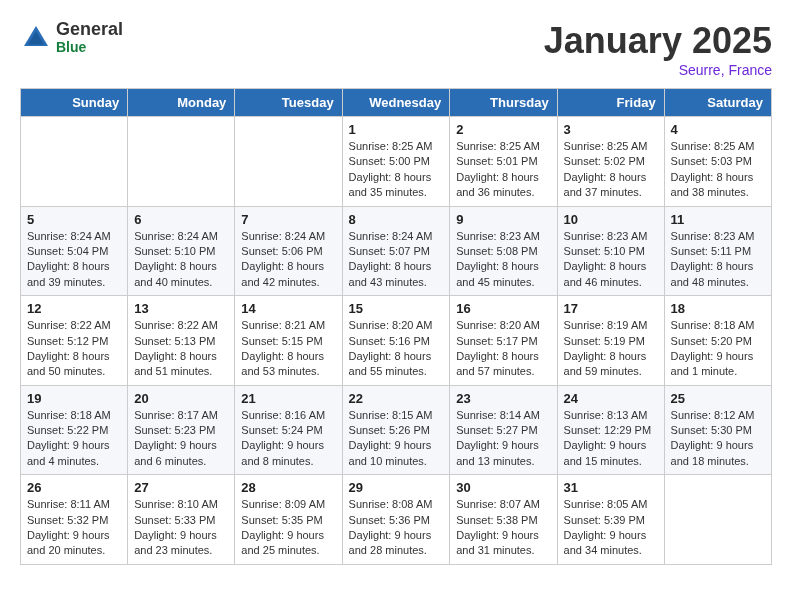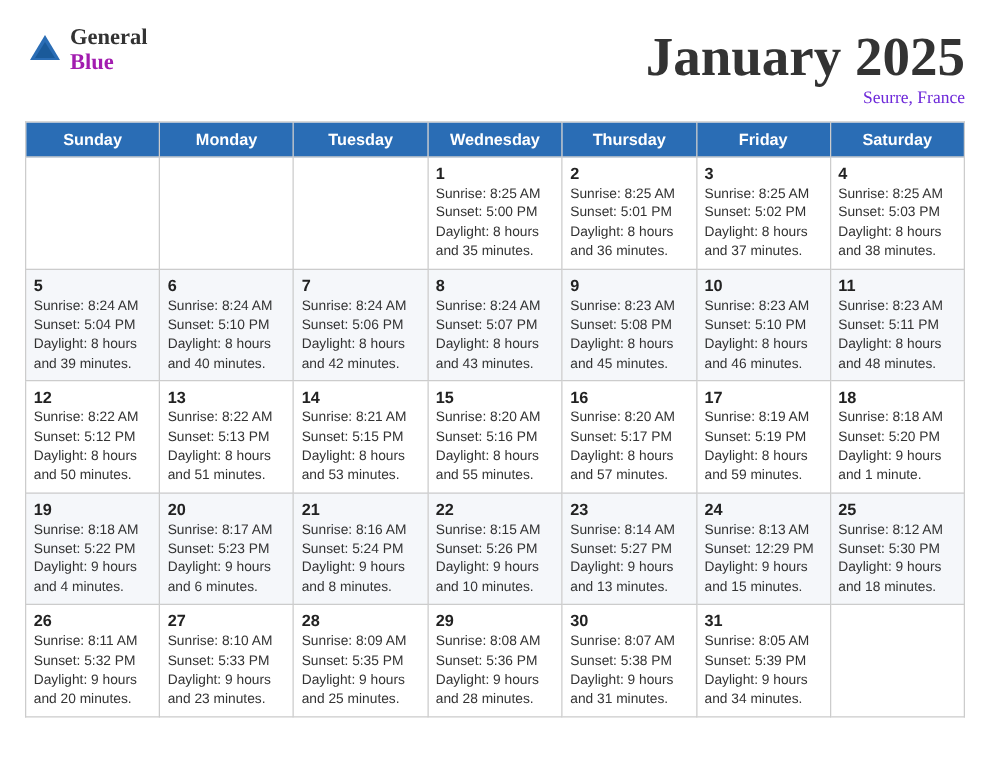--- a/index.html
+++ b/index.html
@@ -8,67 +8,66 @@
       background: #fff;
       width: 792px;
       min-height: 612px;
       padding: 20px;
     }
     .header {
       display: flex;
       justify-content: space-between;
       align-items: flex-start;
       margin-bottom: 10px;
-      font-family: Liberation Serif, serif;
     }
     .logo {
       display: flex;
       align-items: center;
     }
     .logo-text {
       display: flex;
       flex-direction: column;
       line-height: 1.1;
     }
     .logo-general {
       font-size: 18px;
       font-weight: bold;
       color: #333;
     }
     .logo-blue {
-      font-size: 18px;
+      font-size: 14px;
       font-weight: bold;
-      color: #a21caf;
+      color: #15803d;
     }
     .logo-icon {
       width: 32px;
       height: 32px;
       margin-right: 4px;
     }
     .title-block {
       text-align: right;
     }
     .month-title {
-      font-size: 44px;
+      font-size: 36px;
       font-weight: bold;
       color: #333;
     }
     .location {
       font-size: 14px;
       color: #6d28d9;
     }
     .calendar {
       width: 100%;
       border-collapse: collapse;
       border: 1px solid #ccc;
     }
     .calendar th {
       background-color: #2a6db5;
       color: #fff;
-      text-align: center;
+      text-align: right;
       padding: 6px 8px;
       font-size: 13px;
       border: 1px solid #ccc;
     }
     .calendar td {
       vertical-align: top;
       padding: 5px 6px;
       border: 1px solid #ccc;
       font-size: 11px;
       color: #333;

